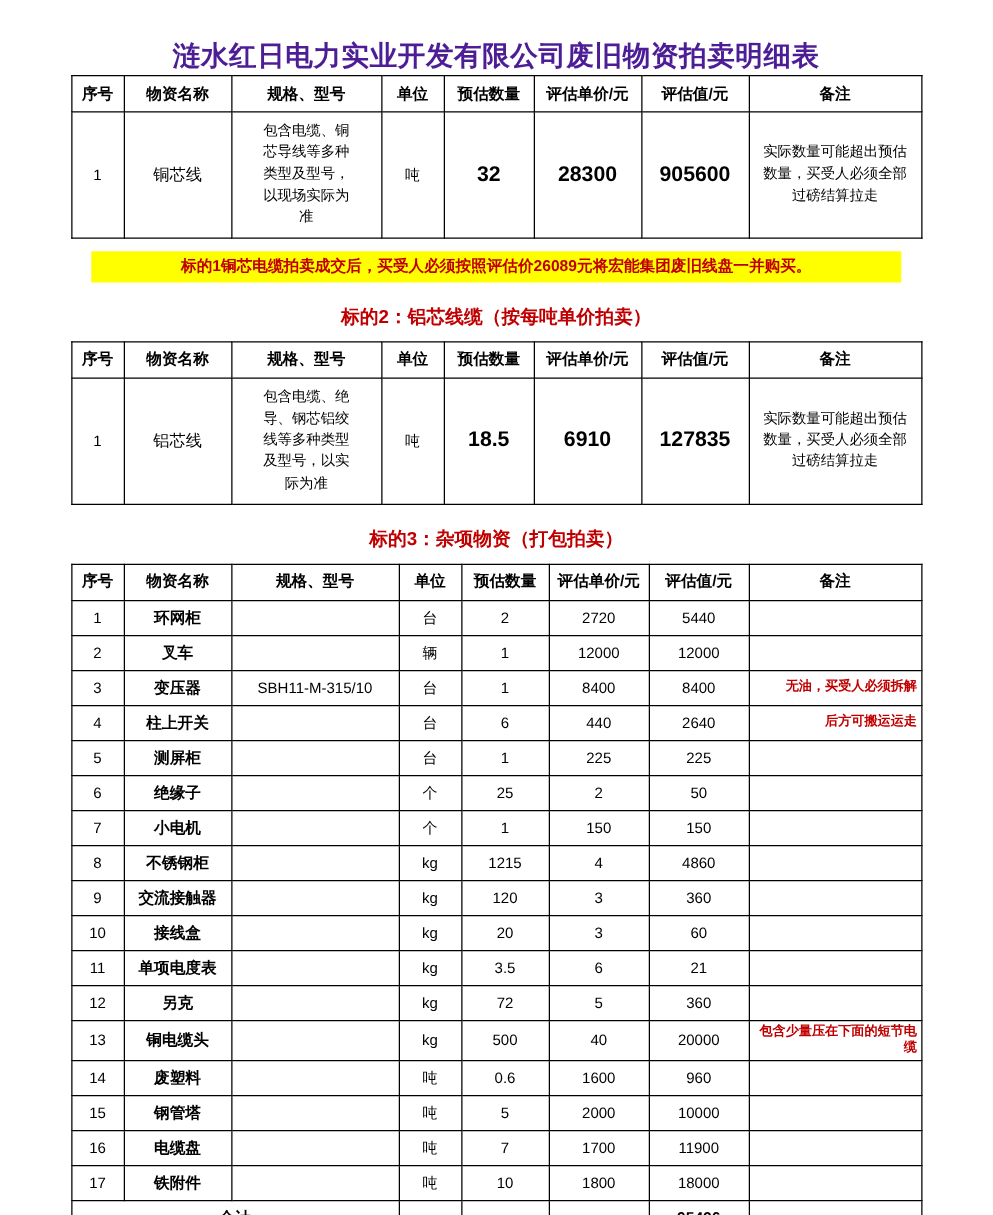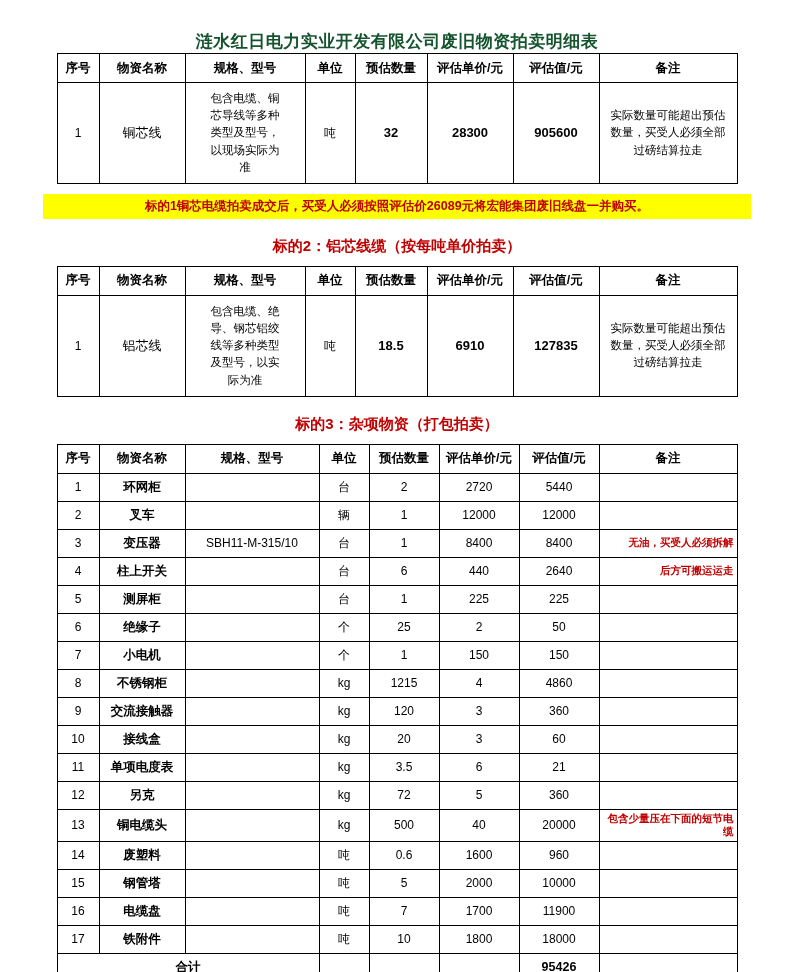--- a/index.html
+++ b/index.html
@@ -16,23 +16,23 @@
   }
   .page {
     position: relative;
     width: 794px;
     height: 972px;
     box-sizing: border-box;
     padding: 0 14px;
   }
   .doc-title {
     text-align: center;
-    font-size: 17px;
-    font-weight: bold;
-    color: #14532d;
+    font-size: 22px;
+    font-weight: bold;
+    color: #4c1d95;
     margin-top: 30px;
     letter-spacing: 0.5px;
   }
   .section-title {
     text-align: center;
     font-size: 15px;
     font-weight: bold;
     color: #c00000;
     margin-top: 18px;
     margin-bottom: 10px;
@@ -62,34 +62,34 @@
   .lot-table td.desc {
     text-align: center;
     font-size: 11.5px;
     line-height: 1.5;
     padding: 5px 22px;
   }
   .lot-table td.name {
     font-size: 13px;
   }
   .lot-table td.num {
-    font-size: 13px;
+    font-size: 17px;
     font-weight: bold;
   }
   .lot-table td.remark {
     font-size: 11.5px;
     line-height: 1.5;
     padding: 22px 6px;
   }
   .lot-table tr.body-row td {
     height: 56px;
   }
   .note-bar {
     margin: 10px auto 0;
-    width: 708px;
+    width: 648px;
     background: #ffff00;
     color: #c00000;
     font-weight: bold;
     font-size: 12.5px;
     text-align: center;
     padding: 3px 0;
     line-height: 1.5;
   }
   
   .misc-table {

